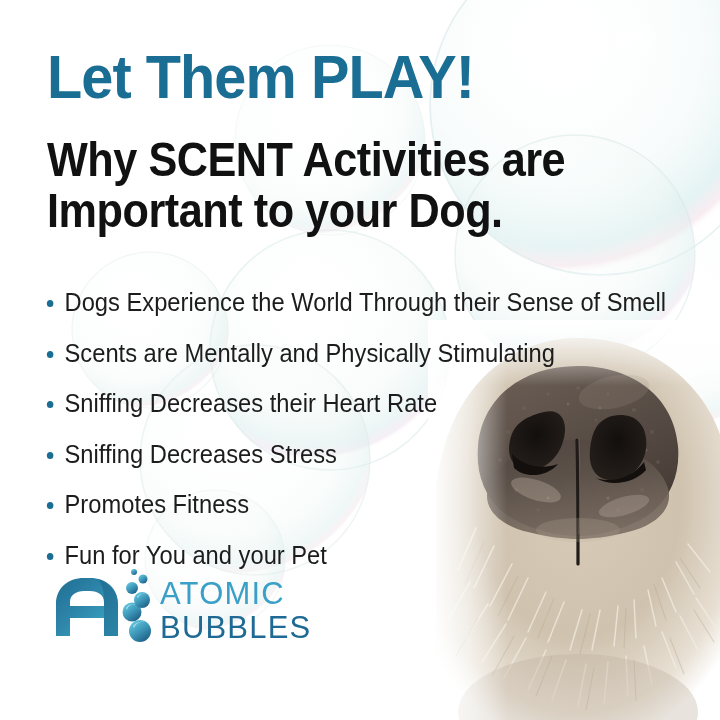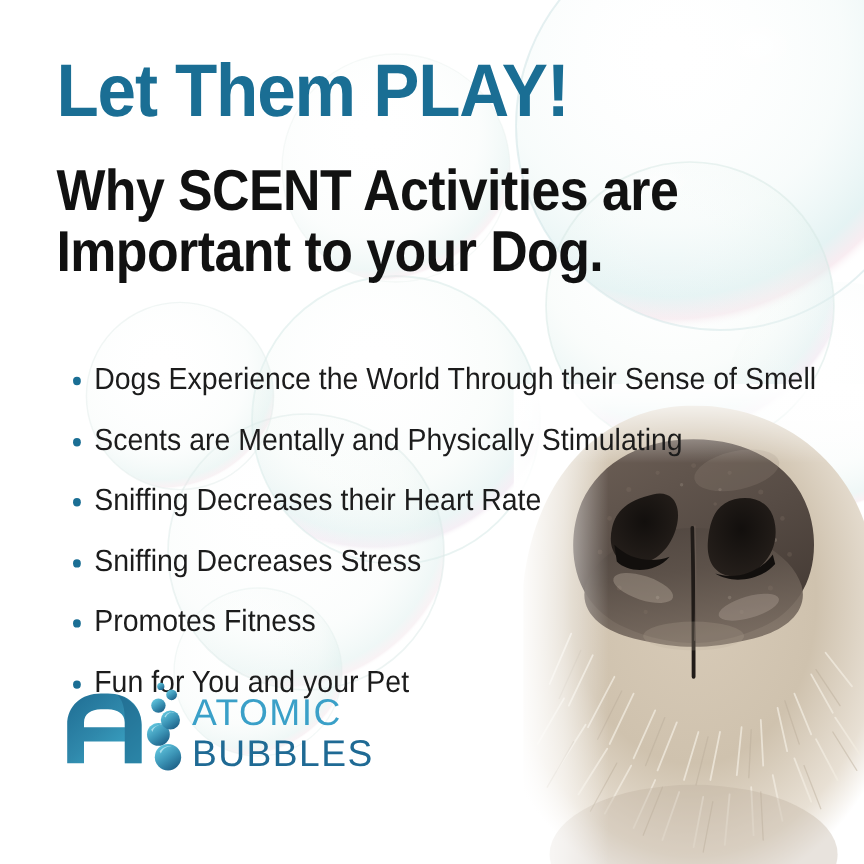--- a/index.html
+++ b/index.html
@@ -75,21 +75,21 @@
     width: 680px;
   }
   .subhead .line { display: block; white-space: nowrap; }
 
   .bullets {
     position: absolute;
     left: 43px;
     top: 286px;
     width: 660px;
     list-style: none;
-    margin: 16px;
+    margin: 2px;
     padding: 0;
   }
   .bullets li {
     position: relative;
     padding-left: 21px;
     margin-bottom: 22.5px;
     font-family: "Liberation Sans Narrow", "Liberation Sans", sans-serif;
     font-weight: normal;
     font-size: 25.5px;
     line-height: 28px;

